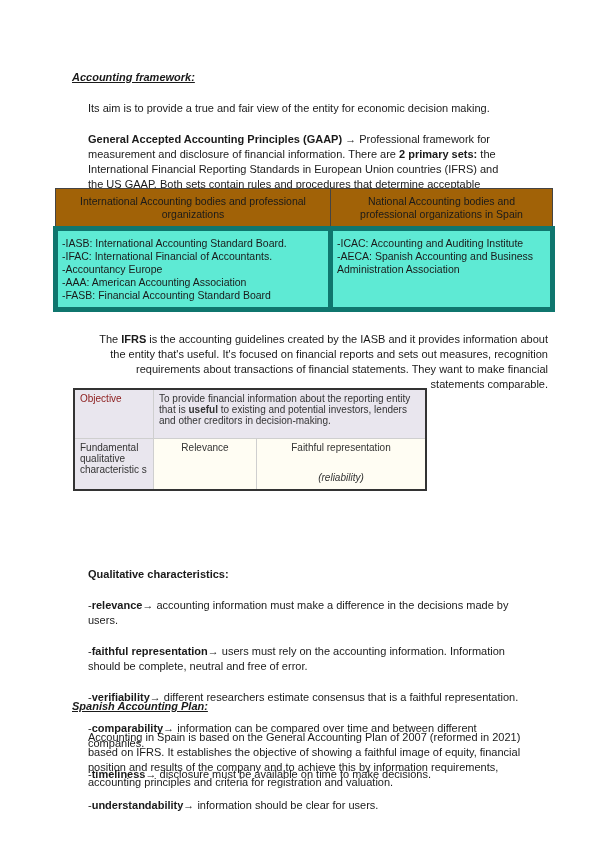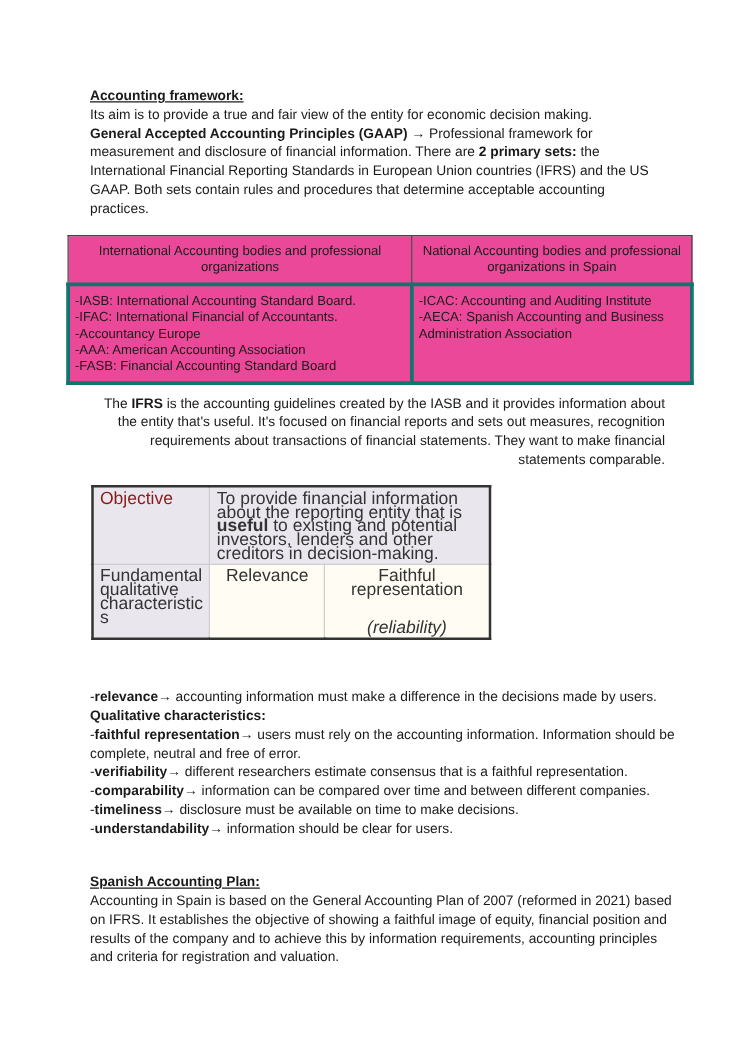--- a/index.html
+++ b/index.html
@@ -1,31 +1,31 @@
 <!DOCTYPE html>
 <html><head>
 <meta charset="utf-8">
 <style>
   html, body { margin: 0; padding: 0; background: #ffffff; }
   body { width: 600px; height: 848px; position: relative; overflow: hidden;
          font-family: "Liberation Sans", sans-serif; color: #1a1a1a; font-size: 11px; line-height: 15px; }
   .page { position: absolute; left: 72px; top: 70px; width: 460px; }
-  .heading { font-weight: bold; text-decoration: underline; font-size: 11px; margin: 0; }
-  p { margin: 0; }
+  .heading { font-weight: bold; font-style: italic; text-decoration: underline; font-size: 11px; margin: 0; }
+  p { margin: 16px; }
   b { font-weight: bold; }
 
   .orgs { position: absolute; left: 53px; top: 188px; width: 502px; border-collapse: collapse; font-size: 10.5px; line-height: 13px; }
-  .orgs th { background: #ec4899; font-weight: normal; border: 1px solid #444; padding: 6px 8px 5px 8px; text-align: center; }
-  .orgs td { border: 3px solid #0f766e; padding: 6px 4px 5px 4px; vertical-align: top; background: #ec4899; }
+  .orgs th { background: #a16207; font-weight: normal; border: 1px solid #444; padding: 6px 8px 5px 8px; text-align: center; }
+  .orgs td { border: 5px solid #0f766e; padding: 6px 4px 5px 4px; vertical-align: top; background: #5eead4; }
   .orgs th:first-child, .orgs td:first-child { width: 258px; }
   .orgs .list-line { display: block; }
 
   .ifrs-intro { position: absolute; left: 72px; top: 316px; width: 460px; text-align: right; }
 
-  .ifrs { position: absolute; left: 73px; top: 388px; width: 320px; border-collapse: collapse; font-size: 14px; line-height: 11px; color: #333; }
+  .ifrs { position: absolute; left: 73px; top: 388px; width: 354px; border-collapse: collapse; font-size: 10px; line-height: 11px; color: #333; }
   .ifrs td { border: 1px solid #cfcfcf; vertical-align: top; padding: 3px 5px; }
   .ifrs { border: 2px solid #333; }
   .ifrs .lav { background: #e9e6ee; }
   .ifrs .cream { background: #fffdf3; }
   .ifrs .obj-label { color: #8b1a1a; width: 68px; }
   .ifrs .center { text-align: center; }
   .ifrs .ital { font-style: italic; display: block; margin-top: 19px; }
   .ifrs .dark-left { border-left: 1px solid #333; }
   .ifrs tr.r1 td { height: 42px; }
   .ifrs tr.r2 td { height: 44px; }
@@ -75,22 +75,22 @@
   </tr>
   <tr class="r2">
     <td class="lav">Fundamental qualitative characteristic s</td>
     <td class="cream center" colspan="2">Relevance</td>
     <td class="cream center" colspan="2"><span>Faithful representation</span><span class="ital">(reliability)</span></td>
   </tr>
 </tbody>
   </table>
 
 <div class="qual">
+  <p><b>Qualitative characteristics:</b></p>
   <p>-<b>relevance</b><span>→ accounting information must make a difference in the decisions made by users.</span></p>
-  <p><b>Qualitative characteristics:</b></p>
   <p>-<b>faithful representation</b><span>→ users must rely on the accounting information. Information should be complete, neutral and free of error.</span></p>
   <p>-<b>verifiability</b><span>→ different researchers estimate consensus that is a faithful representation.</span></p>
   <p>-<b>comparability</b><span>→ information can be compared over time and between different companies.</span></p>
   <p>-<b>timeliness</b><span>→ disclosure must be available on time to make decisions.</span></p>
   <p>-<b>understandability</b><span>→ information should be clear for users.</span></p>
 </div>
 
 <div class="spain">
   <p class="heading">Spanish Accounting Plan:</p>
   <p>Accounting in Spain is based on the General Accounting Plan of 2007 (reformed in 2021) based on IFRS. It establishes the objective of showing a faithful image of equity, financial position and results of the company and to achieve this by information requirements, accounting principles and criteria for registration and valuation.</p>

